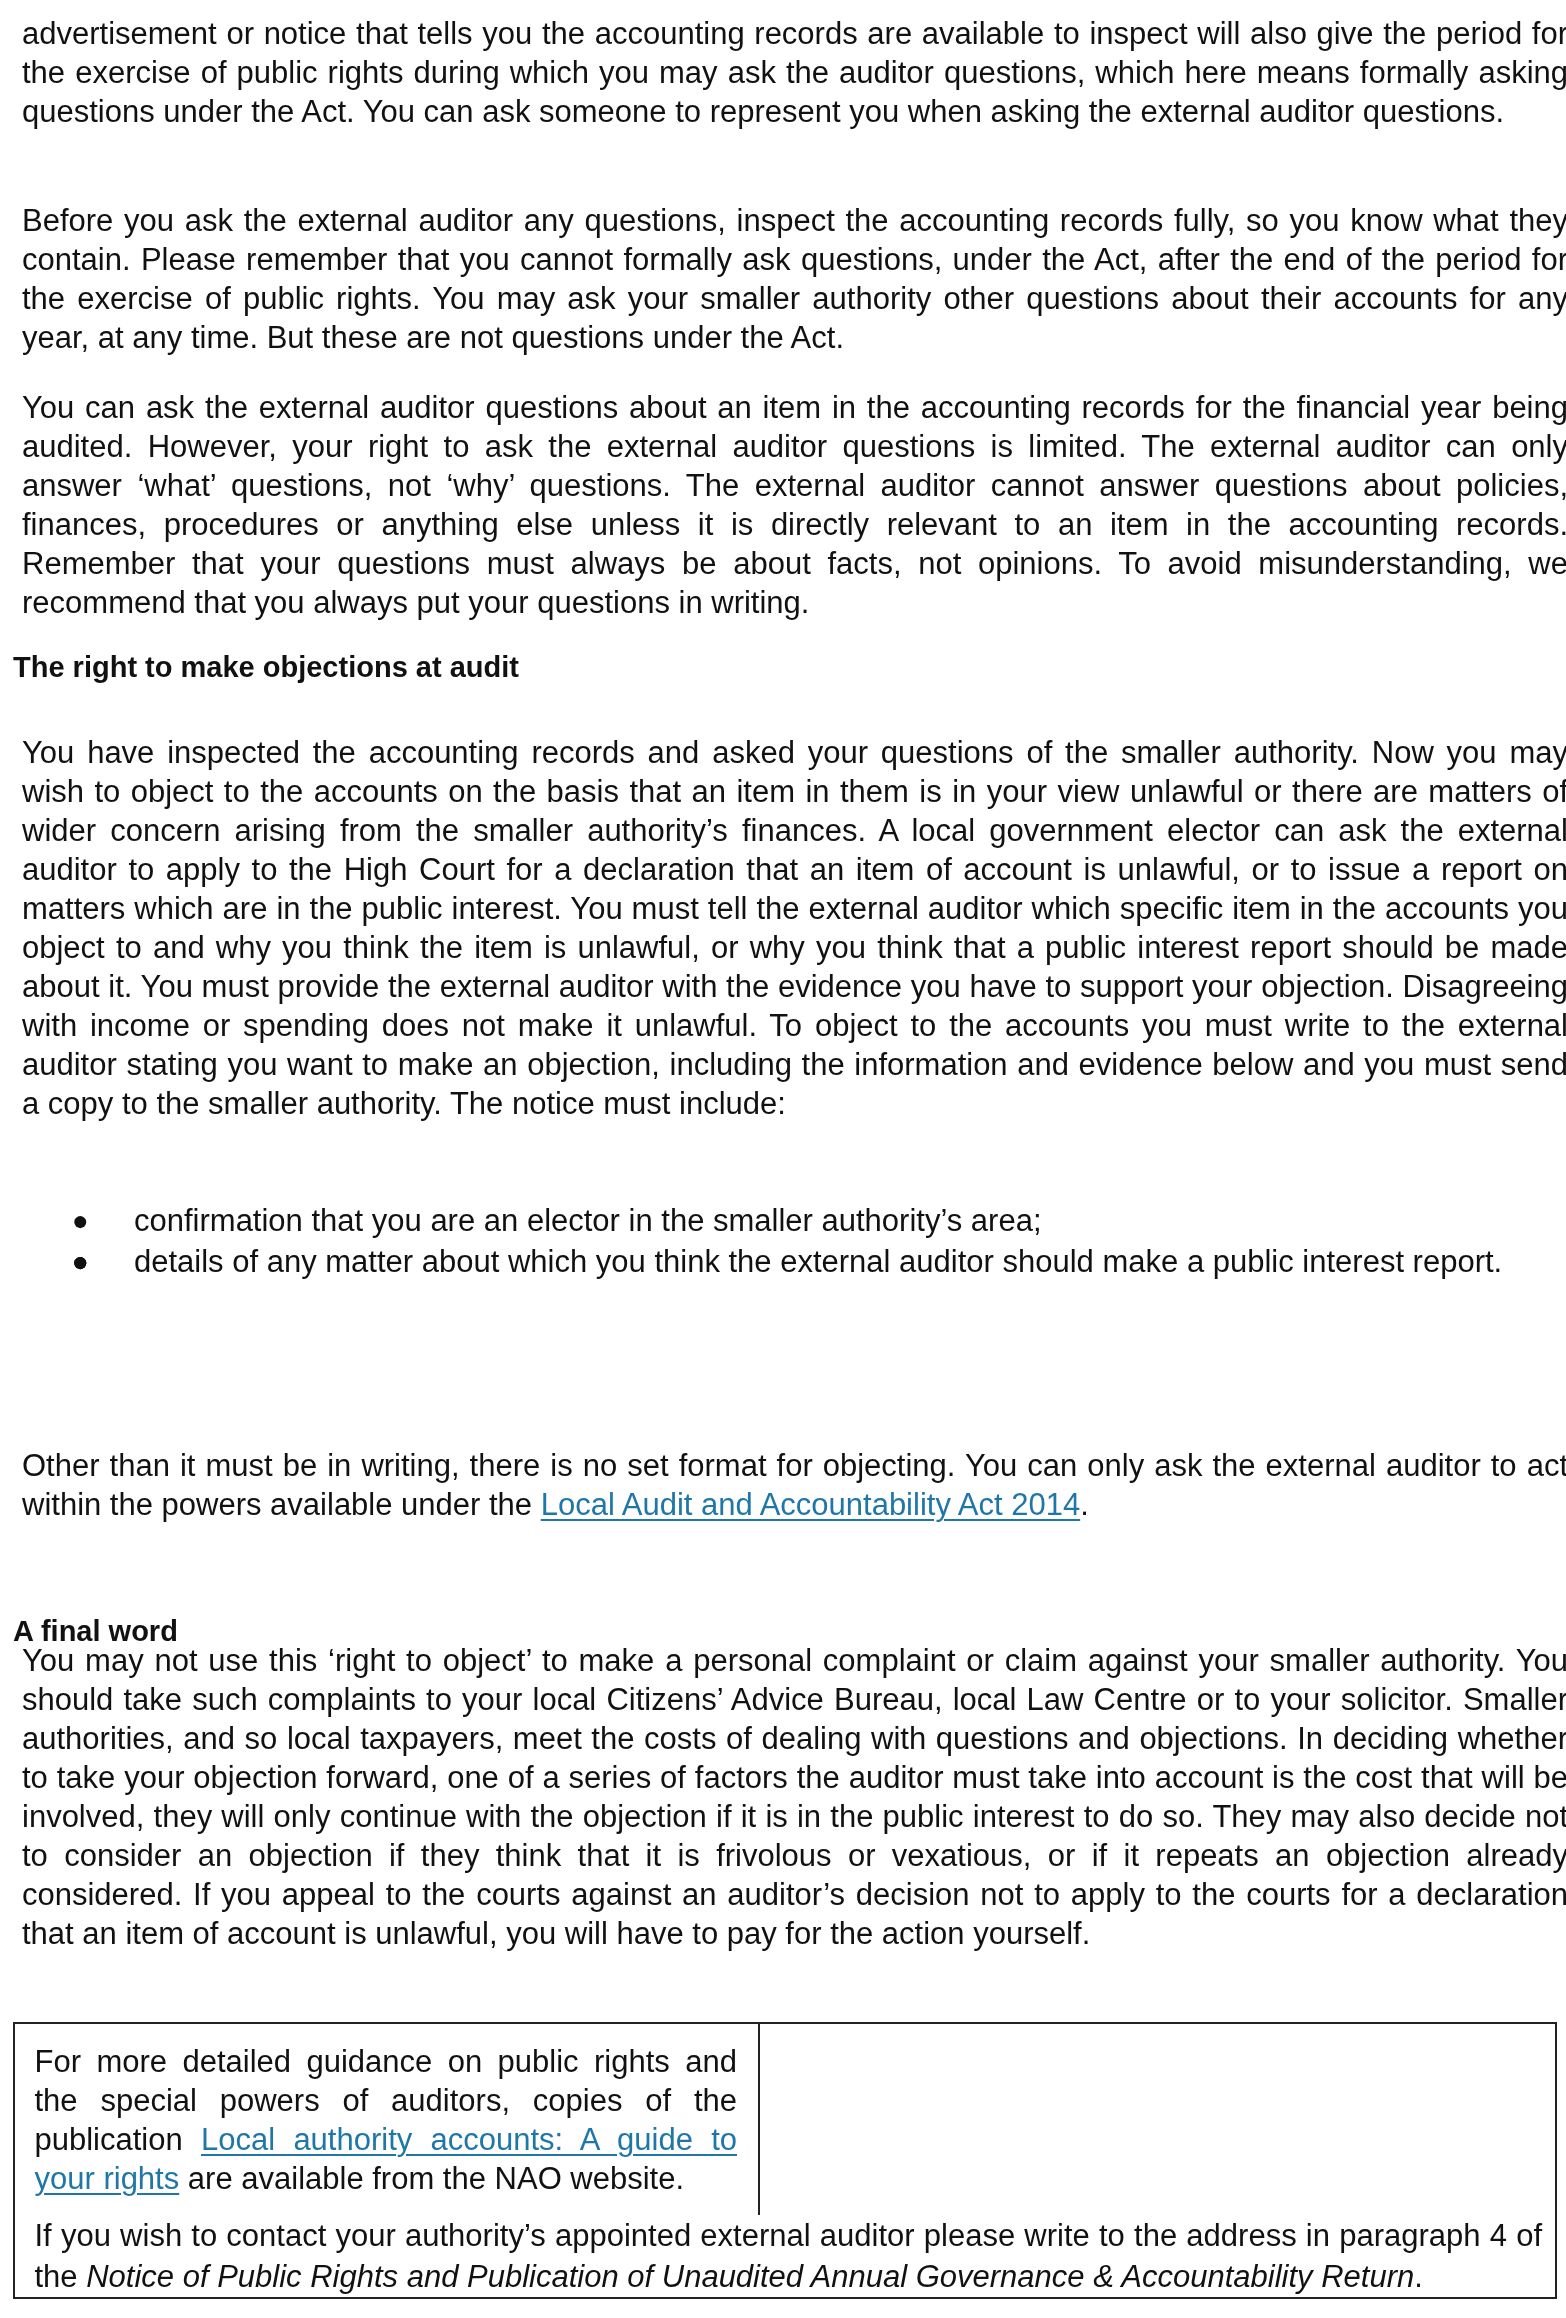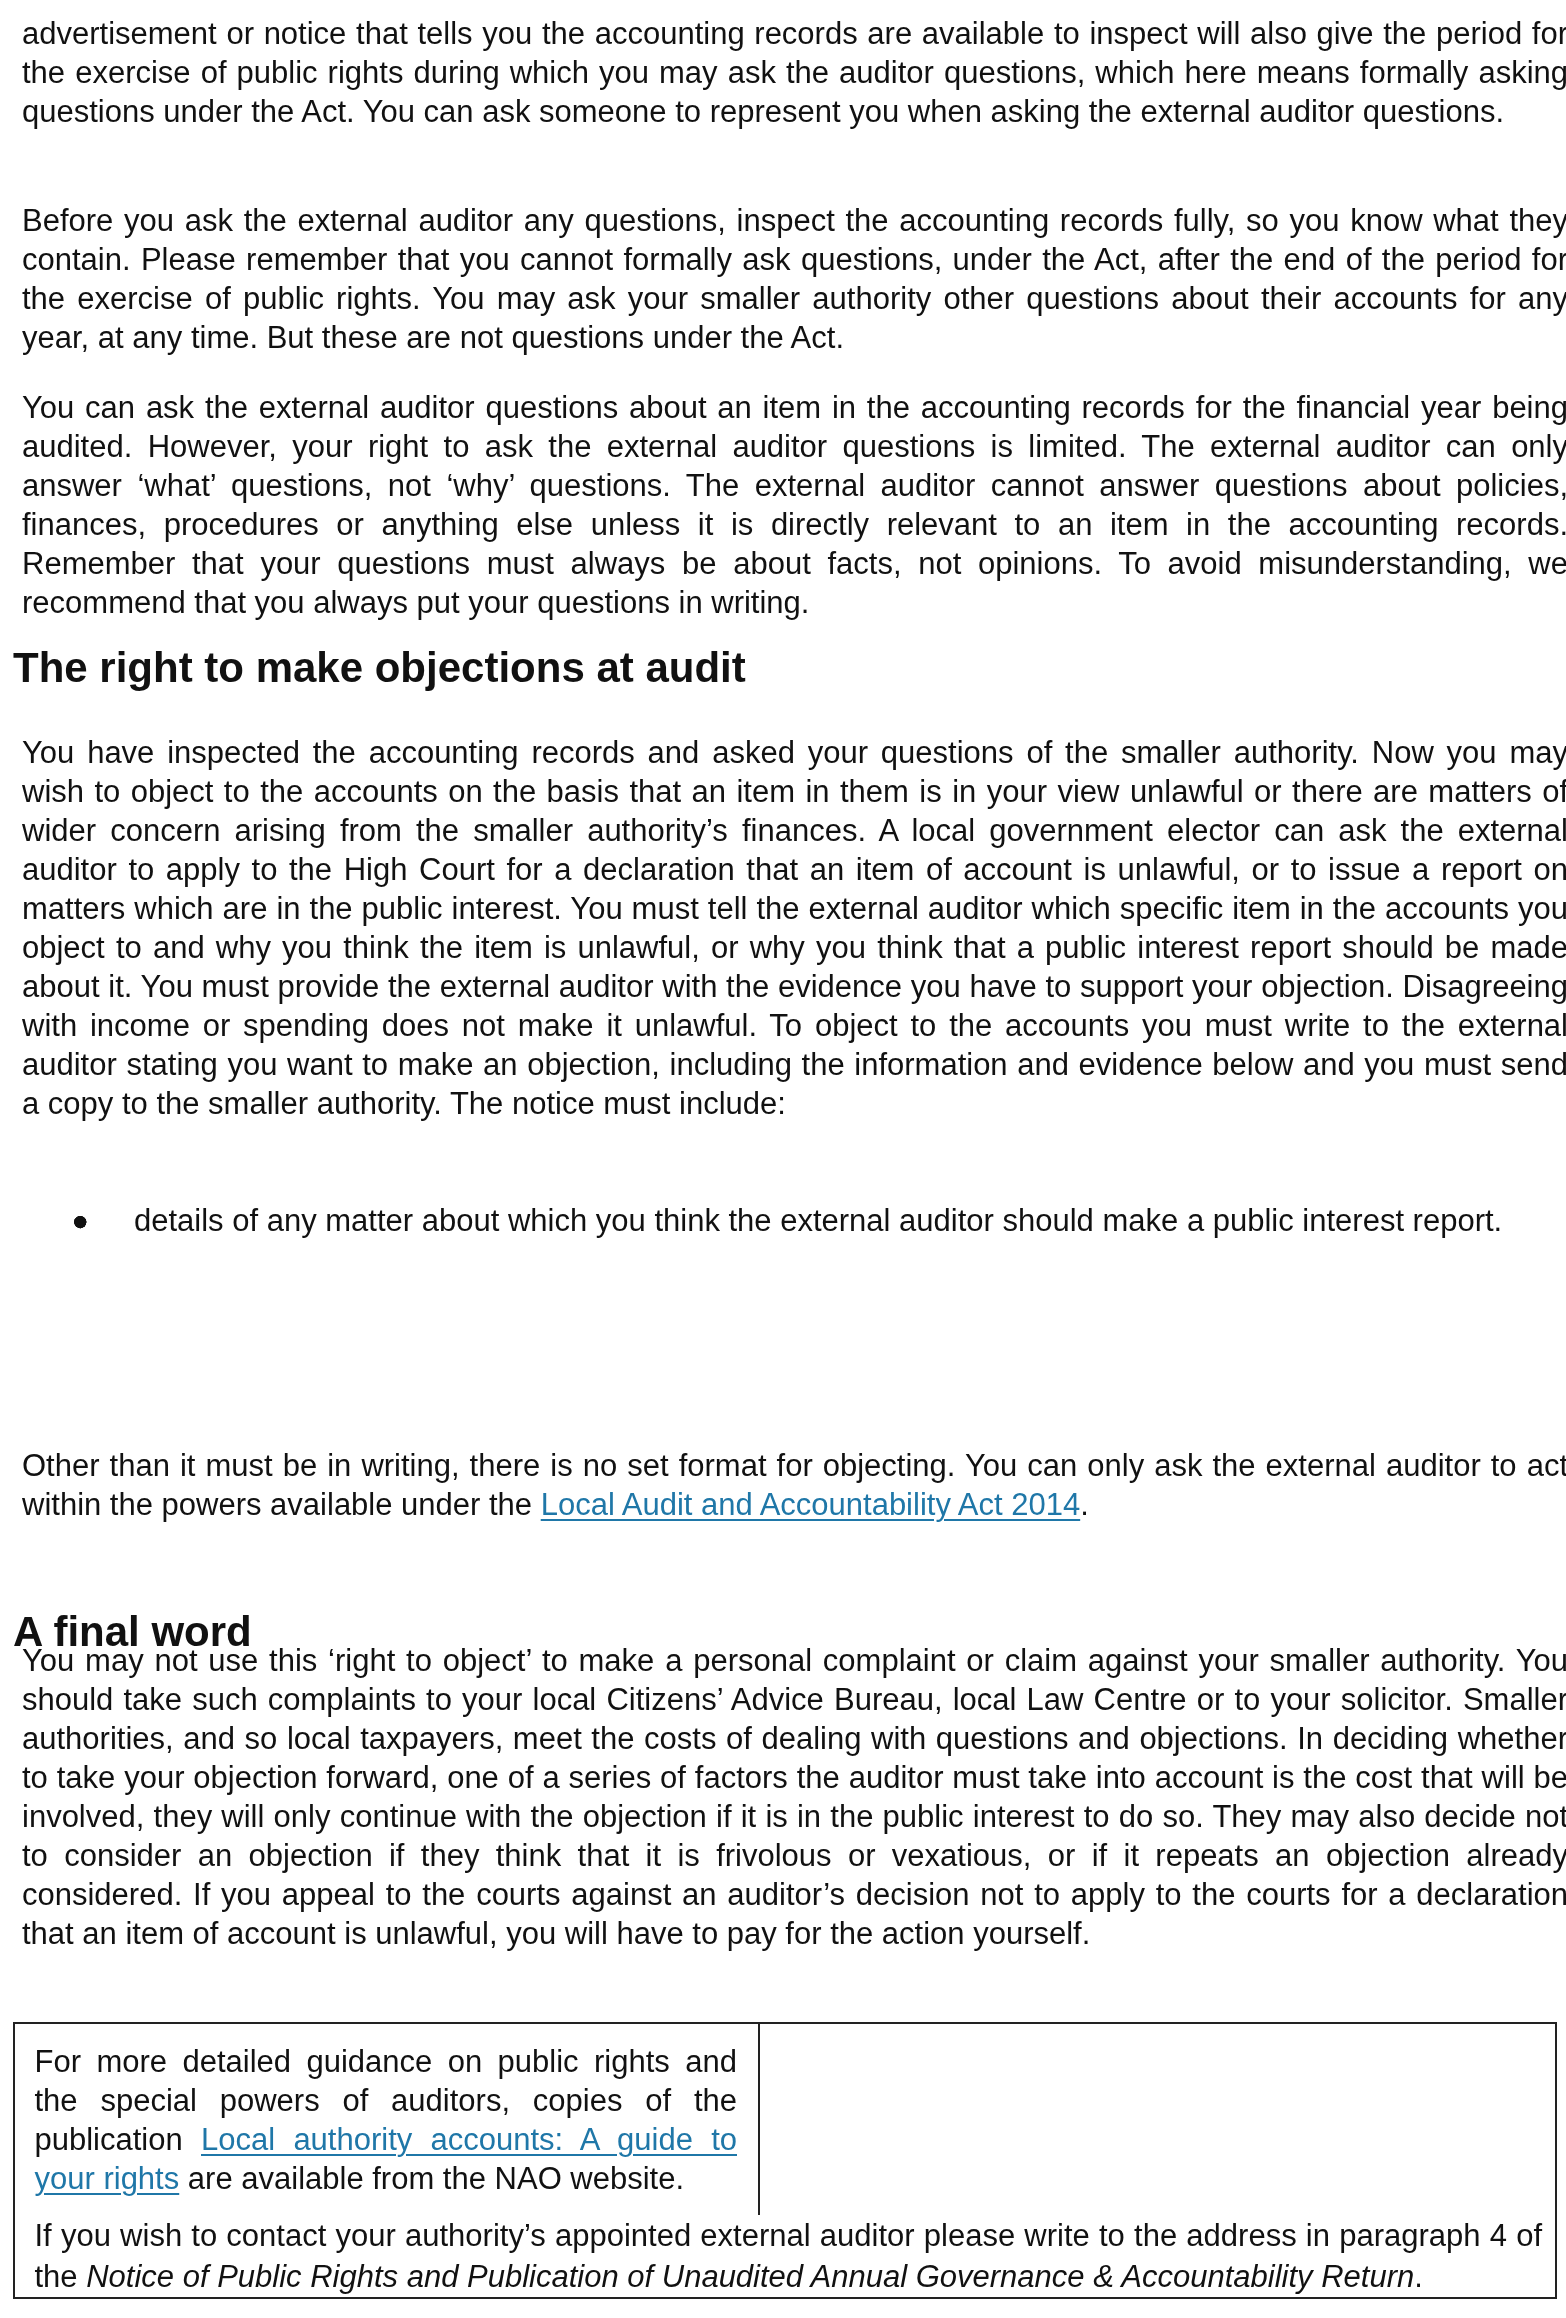--- a/index.html
+++ b/index.html
@@ -23,21 +23,21 @@
     }
     p.para {
       margin: 9px;
       font-size: 31px;
       line-height: 39px;
       text-align: justify;
       text-align-last: left;
     }
     h2.heading {
       margin: 0;
-      font-size: 42px;
+      font-size: 29px;
       line-height: 39px;
       font-weight: bold;
     }
     a.link {
       color: #1f77a8;
       text-decoration: underline;
       text-decoration-thickness: 1.6px;
       text-underline-offset: 4.1px;
     }
     ul.bullets {
@@ -102,21 +102,21 @@
 
   <p class="para" style="position:absolute; top:192px; width:1546px;">Before you ask the external auditor any questions, inspect the accounting records fully, so you know what they contain. Please remember that you cannot formally ask questions, under the Act, after the end of the period for the exercise of public rights. You may ask your smaller authority other questions about their accounts for any year, at any time. But these are not questions under the Act.</p>
 
   <p class="para" style="position:absolute; top:379px; width:1546px;">You can ask the external auditor questions about an item in the accounting records for the financial year being audited. However, your right to ask the external auditor questions is limited. The external auditor can only answer ‘what’ questions, not ‘why’ questions. The external auditor cannot answer questions about policies, finances, procedures or anything else unless it is directly relevant to an item in the accounting records. Remember that your questions must always be about facts, not opinions. To avoid misunderstanding, we recommend that you always put your questions in writing.</p>
 
   <h2 class="heading" style="position:absolute; top:648px;">The right to make objections at audit</h2>
 
   <p class="para" style="position:absolute; top:724px; width:1546px;">You have inspected the accounting records and asked your questions of the smaller authority. Now you may wish to object to the accounts on the basis that an item in them is in your view unlawful or there are matters of wider concern arising from the smaller authority’s finances. A local government elector can ask the external auditor to apply to the High Court for a declaration that an item of account is unlawful, or to issue a report on matters which are in the public interest. You must tell the external auditor which specific item in the accounts you object to and why you think the item is unlawful, or why you think that a public interest report should be made about it. You must provide the external auditor with the evidence you have to support your objection. Disagreeing with income or spending does not make it unlawful. To object to the accounts you must write to the external auditor stating you want to make an objection, including the information and evidence below and you must send a copy to the smaller authority. The notice must include:</p>
 
   <ul class="bullets" style="position:absolute; top:1200px; width:1546px;">
-    <li><span class="bullet">●</span></li>
+    <li><span class="bullet">●</span><span>confirmation that you are an elector in the smaller authority’s area;</span></li>
     <li><span class="bullet">●</span></li>
     <li><span class="bullet">●</span></li>
     <li><span class="bullet">●</span><span>details of any matter about which you think the external auditor should make a public interest report.</span></li>
   </ul>
 
   <p class="para" style="position:absolute; top:1437px; width:1546px;"><span>Other than it must be in writing, there is no set format for objecting. You can only ask the external auditor to act within the powers available under the </span><a class="link" href="#">Local Audit and Accountability Act 2014</a><span>.</span></p>
 
   <h2 class="heading" style="position:absolute; top:1612px;text-align:center;">A final word</h2>
 
   <p class="para" style="position:absolute; top:1632px; width:1546px;">You may not use this ‘right to object’ to make a personal complaint or claim against your smaller authority.  You should take such complaints to your local Citizens’ Advice Bureau, local Law Centre or to your solicitor. Smaller authorities, and so local taxpayers, meet the costs of dealing with questions and objections.  In deciding whether to take your objection forward, one of a series of factors the auditor must take into account is the cost that will be involved, they will only continue with the objection if it is in the public interest to do so. They may also decide not to consider an objection if they think that it is frivolous or vexatious, or if it repeats an objection already considered. If you appeal to the courts against an auditor’s decision not to apply to the courts for a declaration that an item of account is unlawful, you will have to pay for the action yourself.</p>

